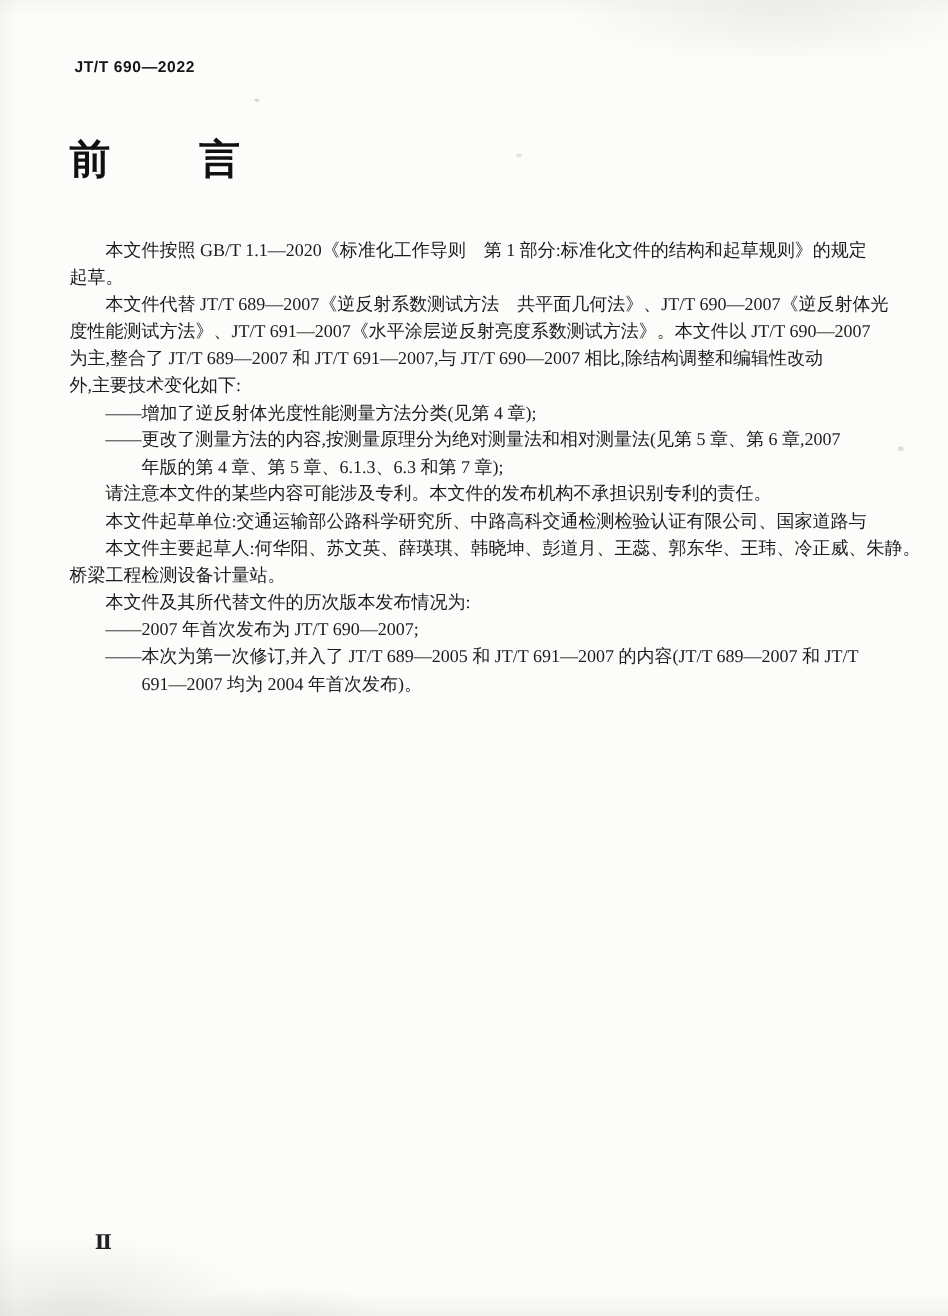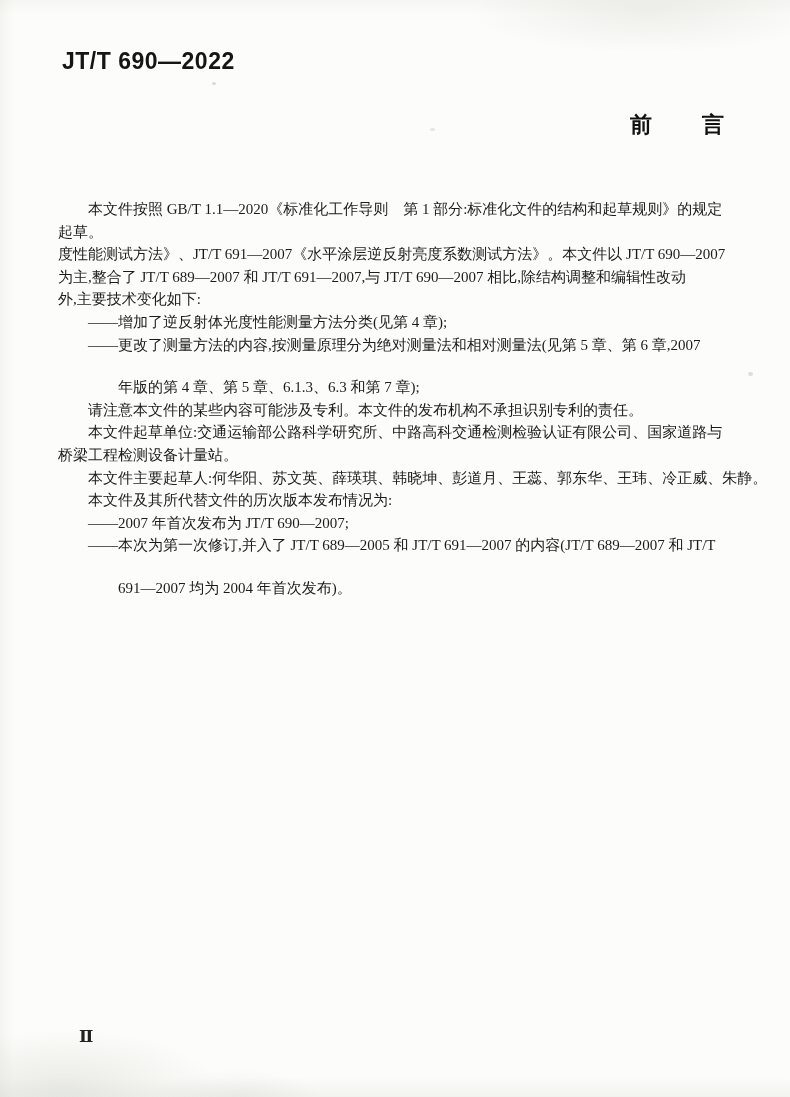--- a/index.html
+++ b/index.html
@@ -23,53 +23,53 @@
       linear-gradient(to bottom, rgba(175,180,168,0.08) 0px, rgba(175,180,168,0) 14px),
       #fcfcfa;
     font-family: "Liberation Serif", "DejaVu Serif", serif;
   }
   .doc-code {
     position: absolute;
     left: 62px;
     top: 48px;
     font-family: "Liberation Sans", "DejaVu Sans", sans-serif;
     font-weight: bold;
-    font-size: 23px;
+    font-size: 13px;
     letter-spacing: 0.5px;
     color: #151515;
   }
   .page-title {
     position: absolute;
     left: 58px;
     width: 668px;
     top: 110px;
-    text-align: right;
+    text-align: left;
     font-family: "Liberation Sans", "DejaVu Sans", sans-serif;
     font-weight: bold;
-    font-size: 22px;
+    font-size: 34px;
     letter-spacing: 2px;
     color: #111;
   }
   .foreword-body {
     position: absolute;
     left: 58px;
     top: 198px;
     width: 672px;
     font-size: 15px;
     line-height: 22.6px;
     color: #1c1c1c;
   }
   .ln {
     white-space: nowrap;
     height: 22.6px;
   }
   .ln-indent   { padding-left: 30px; }
   .ln-flush    { padding-left: 0; }
   .ln-dash     { padding-left: 30px; }
-  .ln-dashcont { padding-left: 60px; margin-top: 20px; }
+  .ln-dashcont { padding-left: 60px; }
   .page-number {
     position: absolute;
     left: 79px;
     top: 1026px;
     font-size: 17px;
     font-weight: bold;
     color: #222;
     font-family: "Liberation Serif", "DejaVu Serif", serif;
   }
   .scan-speck {
@@ -85,30 +85,31 @@
 <body>
 
 <div class="page">
   <div class="doc-code">JT/T 690—2022</div>
 
   <div class="page-title">前　　言</div>
 
   <div class="foreword-body">
       <div class="ln ln-indent">本文件按照 GB/T 1.1—2020《标准化工作导则　第 1 部分:标准化文件的结构和起草规则》的规定</div>
       <div class="ln ln-flush">起草。</div>
+      <div class="ln ln-indent">本文件代替 JT/T 689—2007《逆反射系数测试方法　共平面几何法》、JT/T 690—2007《逆反射体光</div>
       <div class="ln ln-flush">度性能测试方法》、JT/T 691—2007《水平涂层逆反射亮度系数测试方法》。本文件以 JT/T 690—2007</div>
       <div class="ln ln-flush">为主,整合了 JT/T 689—2007 和 JT/T 691—2007,与 JT/T 690—2007 相比,除结构调整和编辑性改动</div>
       <div class="ln ln-flush">外,主要技术变化如下:</div>
       <div class="ln ln-dash">——增加了逆反射体光度性能测量方法分类(见第 4 章);</div>
       <div class="ln ln-dash">——更改了测量方法的内容,按测量原理分为绝对测量法和相对测量法(见第 5 章、第 6 章,2007</div>
       <div class="ln ln-dashcont">年版的第 4 章、第 5 章、6.1.3、6.3 和第 7 章);</div>
       <div class="ln ln-indent">请注意本文件的某些内容可能涉及专利。本文件的发布机构不承担识别专利的责任。</div>
       <div class="ln ln-indent">本文件起草单位:交通运输部公路科学研究所、中路高科交通检测检验认证有限公司、国家道路与</div>
+      <div class="ln ln-indent">本文件主要起草人:何华阳、苏文英、薛瑛琪、韩晓坤、彭道月、王蕊、郭东华、王玮、冷正威、朱静。</div>
       <div class="ln ln-flush">桥梁工程检测设备计量站。</div>
-      <div class="ln ln-indent">本文件主要起草人:何华阳、苏文英、薛瑛琪、韩晓坤、彭道月、王蕊、郭东华、王玮、冷正威、朱静。</div>
       <div class="ln ln-indent">本文件及其所代替文件的历次版本发布情况为:</div>
       <div class="ln ln-dash">——2007 年首次发布为 JT/T 690—2007;</div>
       <div class="ln ln-dash">——本次为第一次修订,并入了 JT/T 689—2005 和 JT/T 691—2007 的内容(JT/T 689—2007 和 JT/T</div>
       <div class="ln ln-dashcont">691—2007 均为 2004 年首次发布)。</div>
     </div>
 
   <div class="page-number">Ⅱ</div>
 
   <div class="scan-speck speck-a"></div>
   <div class="scan-speck speck-b"></div>

